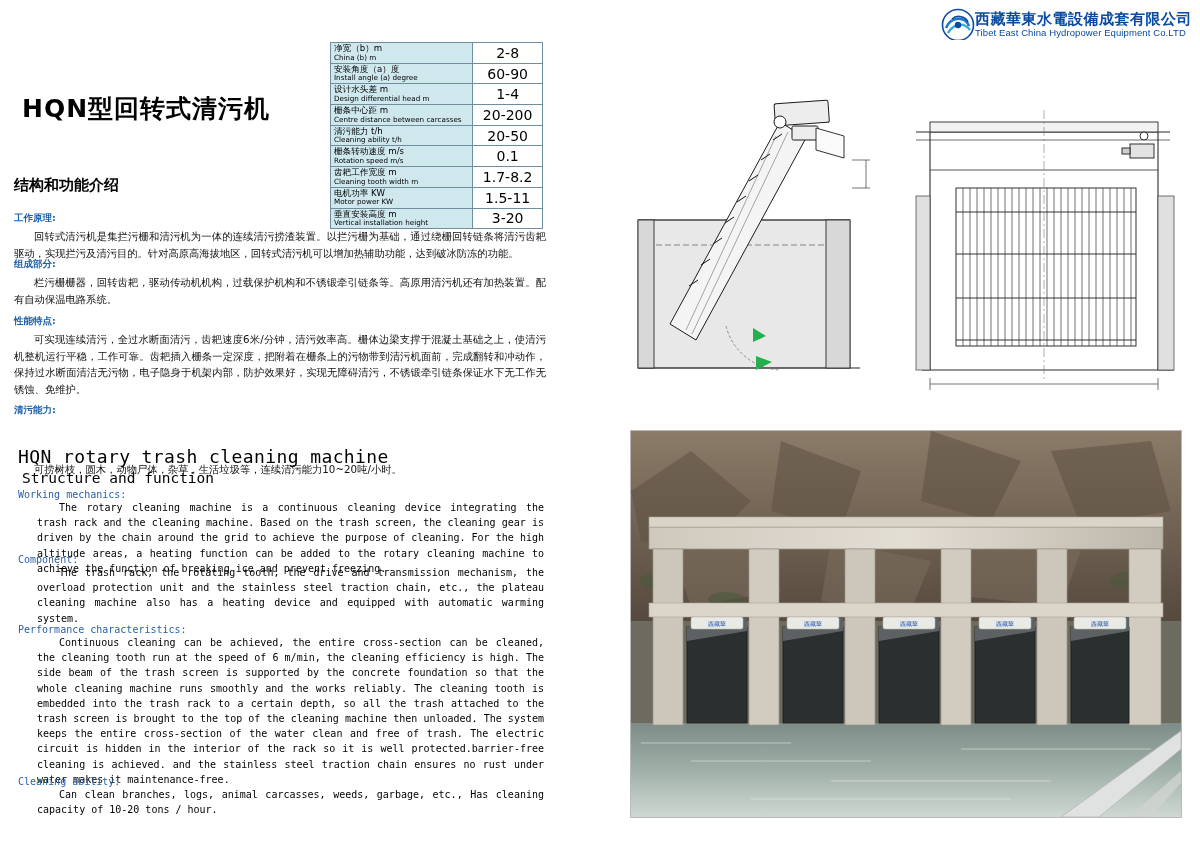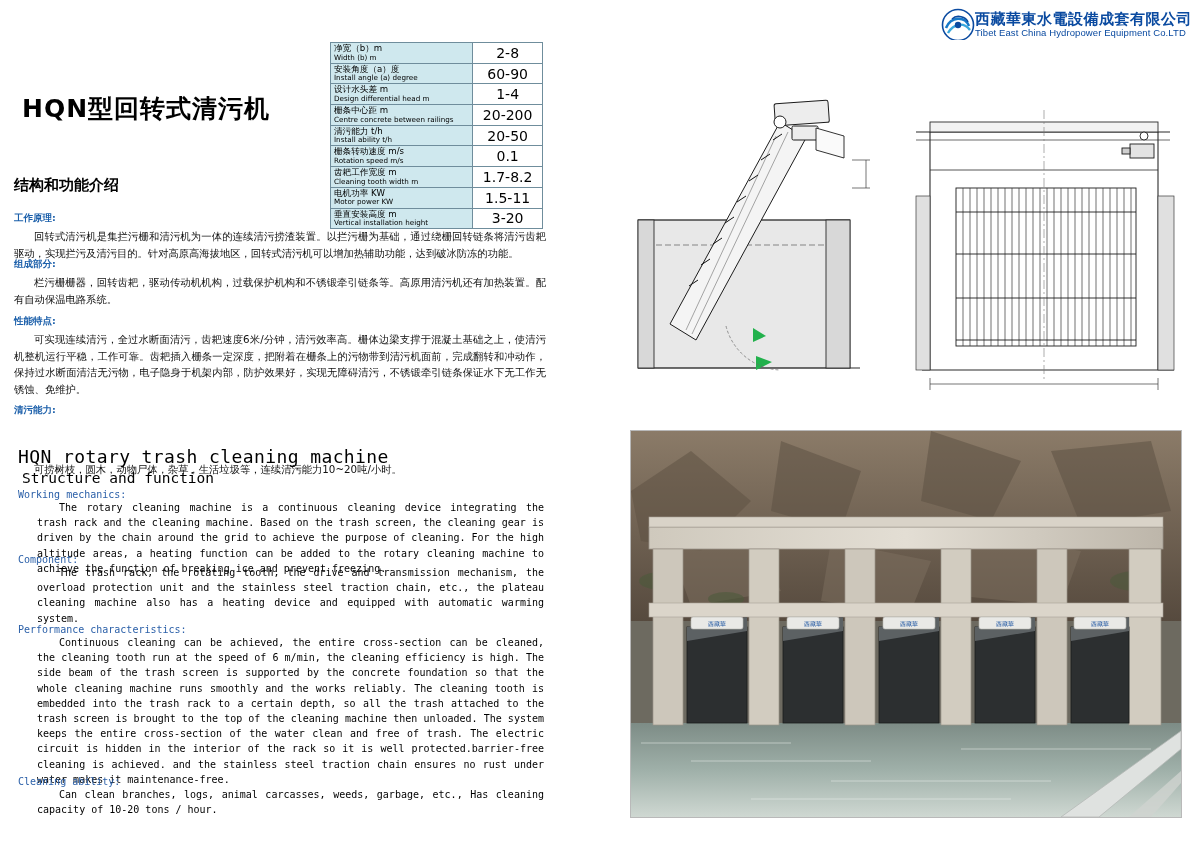--- a/index.html
+++ b/index.html
@@ -170,49 +170,49 @@
   <div class="cn-block" style="top:404px;">
     <div class="cn-label">清污能力:</div>
     <div class="cn-body" style="text-indent:20px;margin-top:44px;">可捞树枝，圆木，动物尸体，杂草，生活垃圾等，连续清污能力10~20吨/小时。</div>
   </div>
 
   <table class="spec-table">
     <tbody>
       <tr>
         <td class="k">
           <span class="cn">净宽（b）m</span>
-          <span class="en">Width (b) m</span>
+          <span class="en">China (b) m</span>
         </td>
         <td class="v">2-8</td>
       </tr>
       <tr>
         <td class="k">
           <span class="cn">安装角度（a）度</span>
           <span class="en">Install angle (a) degree</span>
         </td>
         <td class="v">60-90</td>
       </tr>
       <tr>
         <td class="k">
           <span class="cn">设计水头差 m</span>
           <span class="en">Design differential head m</span>
         </td>
         <td class="v">1-4</td>
       </tr>
       <tr>
         <td class="k">
           <span class="cn">栅条中心距 m</span>
-          <span class="en">Centre  concrete  between  railings</span>
+          <span class="en">Centre  distance  between  carcasses</span>
         </td>
         <td class="v">20-200</td>
       </tr>
       <tr>
         <td class="k">
           <span class="cn">清污能力 t/h</span>
-          <span class="en">Install ability t/h</span>
+          <span class="en">Cleaning ability t/h</span>
         </td>
         <td class="v">20-50</td>
       </tr>
       <tr>
         <td class="k">
           <span class="cn">栅条转动速度 m/s</span>
           <span class="en">Rotation speed m/s</span>
         </td>
         <td class="v">0.1</td>
       </tr>

